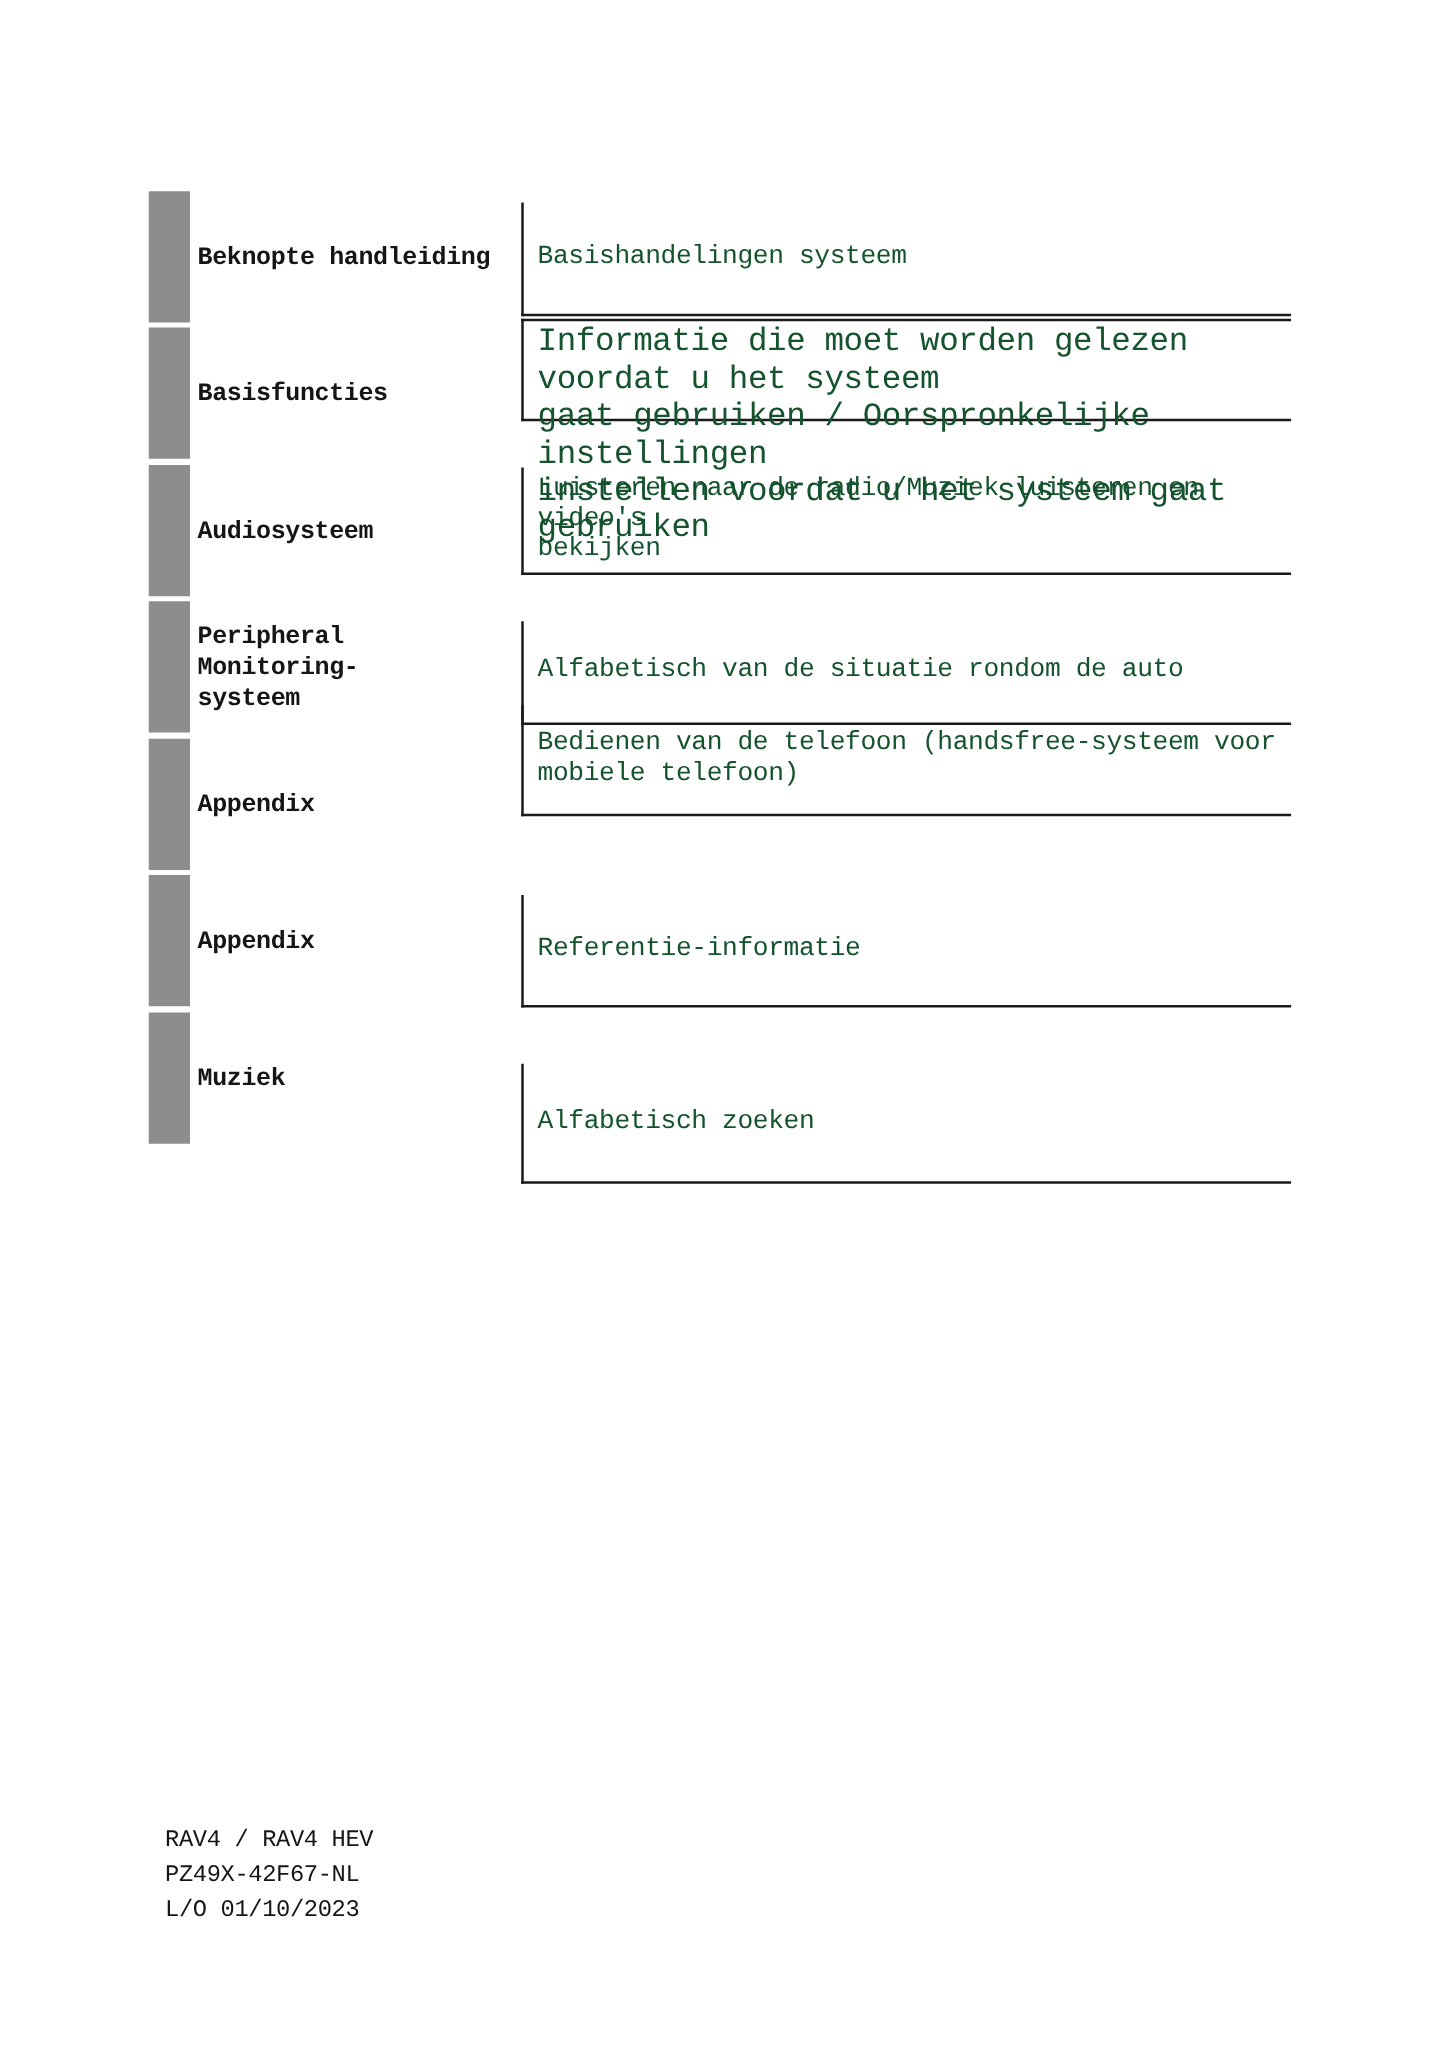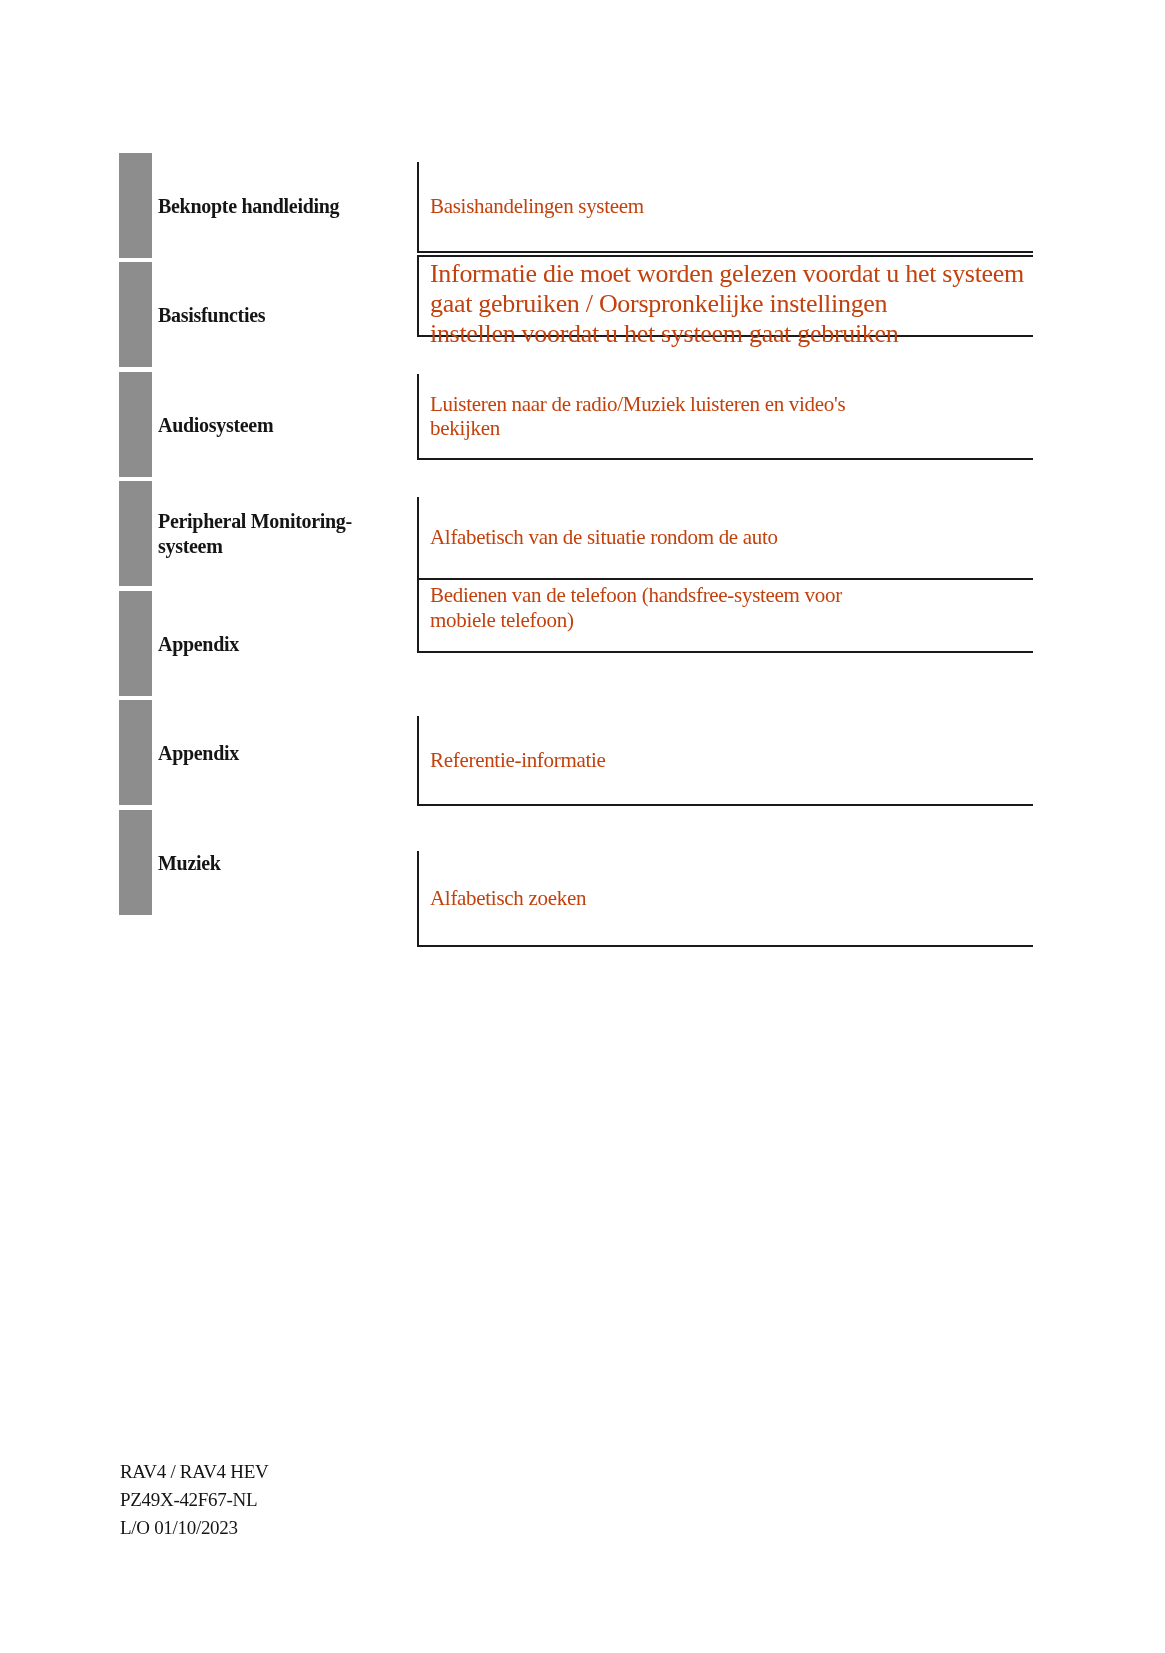--- a/index.html
+++ b/index.html
@@ -1,21 +1,21 @@
 <!DOCTYPE html>
 <html><head>
 <meta charset="utf-8">
 <style>
   html,body{margin:0;padding:0;background:#ffffff;}
   .page{
     position:relative;
     width:1033px;
     height:1653px;
     background:#ffffff;
-    font-family:Liberation Serif, serif;
+    font-family:Liberation Mono, monospace;
     color:#151515;
     overflow:hidden;
     border-radius:11px;
   }
   
   .bar{position:absolute;left:119px;width:33px;background:#8d8d8d;}
   
   .label{
     position:absolute;left:158px;width:245px;height:100px;
     display:flex;align-items:center;
@@ -23,21 +23,21 @@
     letter-spacing:-0.3px;white-space:pre-line;color:#151515;
   }
   
   .cell{
     position:absolute;left:417px;width:616px;
     box-sizing:border-box;
     border-left:2px solid #1a1a1a;border-bottom:2px solid #1a1a1a;
     display:flex;align-items:center;
     padding-left:11px;
     font-size:21px;line-height:1.15;letter-spacing:-0.3px;
-    white-space:pre-line;color:#c2410c;
+    white-space:pre-line;color:#14532d;
   }
   
   .numbox{
     position:absolute;left:1034px;width:131px;height:100px;
     background:#8d8d8d;box-sizing:border-box;
     display:flex;align-items:center;padding-left:19px;
     color:#ffffff;font-size:33px;font-weight:600;letter-spacing:-0.5px;
   }
   
   .r1 .bar{top:153px;height:105px}.r1 .label{top:156px}.r1 .numbox{top:156px}
@@ -49,21 +49,21 @@
   .r4 .bar{top:481px;height:105px}.r4 .label{top:484px}.r4 .numbox{top:484px}
   .r4 .cell{top:497px;height:83px}
   .r5 .bar{top:591px;height:105px}.r5 .label{top:594px}.r5 .numbox{top:594px}
   .r5 .cell{top:564px;height:89px}
   .r6 .bar{top:700px;height:105px}.r6 .label{top:703px}.r6 .numbox{top:703px}
   .r6 .cell{top:716px;height:90px}
   .r7 .bar{top:810px;height:105px}.r7 .label{top:813px}.r7 .numbox{top:813px}
   .r7 .cell{top:851px;height:96px}
   
   .footer{
-    position:absolute;left:120px;top:1458px;
+    position:absolute;left:132px;top:1458px;
     font-size:19px;line-height:28px;letter-spacing:-0.3px;color:#151515;
   }
 </style>
 </head>
 <body>
 
 <div class="page">
 
   <div class="row r1">
     <div class="bar"></div>

